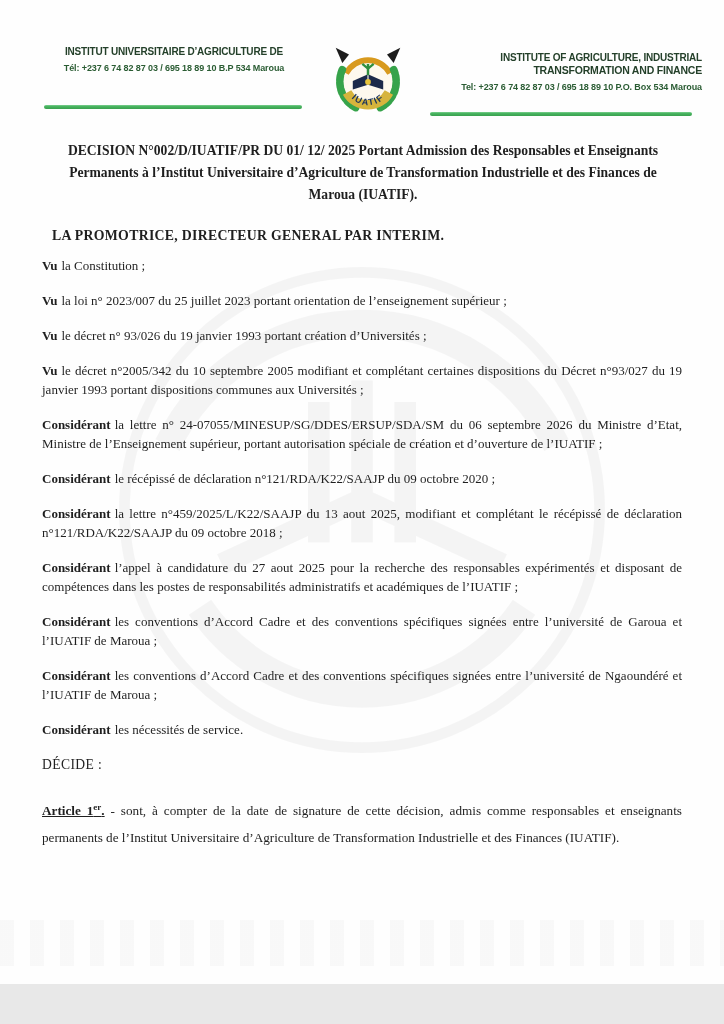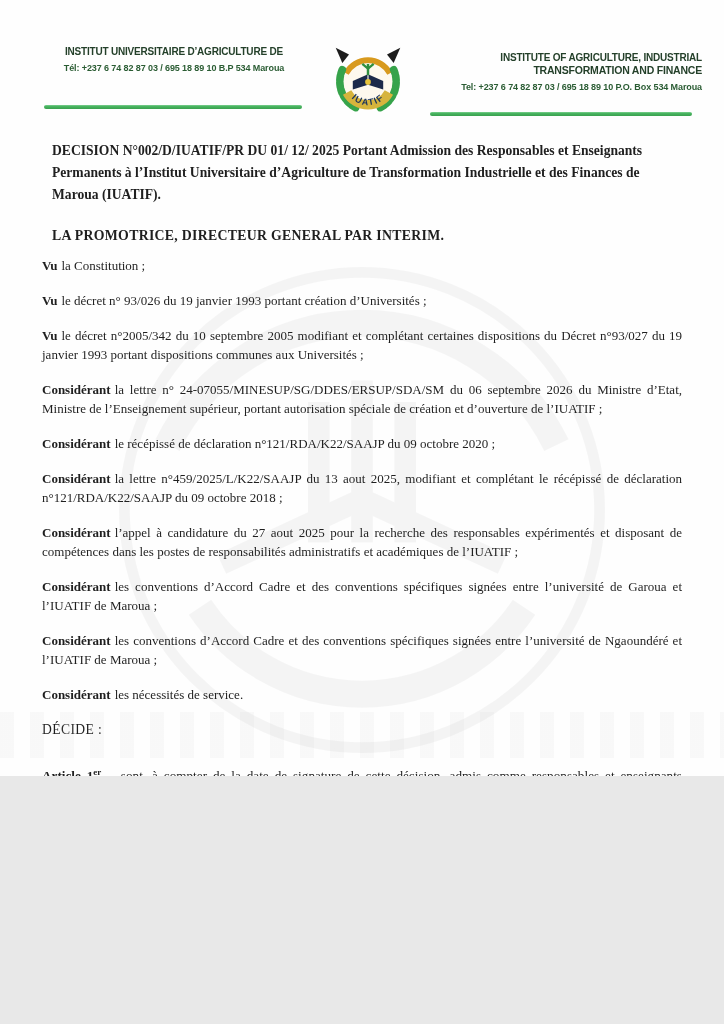--- a/index.html
+++ b/index.html
@@ -1,18 +1,18 @@
 <!DOCTYPE html>
 <html><head>
 <meta charset="utf-8">
 <style>
   html,body{margin:0;padding:0;background:#e8e8e8;}
   .page{
     position:relative;
-    width:724px;height:776px;
+    width:724px;height:984px;
     margin:0 auto;
     background:#fefefe;
     overflow:hidden;
     font-family:"Liberation Serif","DejaVu Serif",serif;
     color:#1f1f1f;
   }
   
   .lh-left{
     position:absolute;left:38px;top:46px;width:272px;
     text-align:center;
@@ -37,21 +37,21 @@
   .rule-right{left:430px;top:112px;width:262px;}
   .logo-wrap{position:absolute;left:330px;top:42px;width:76px;height:78px;}
   
   .watermark{
     position:absolute;left:92px;top:240px;width:540px;height:540px;
     opacity:0.05;pointer-events:none;
   }
   
   .doc-title{
     position:absolute;left:52px;top:140px;width:622px;
-    text-align:left;font-weight:700;font-size:13.6px;line-height:22px;
+    text-align:center;font-weight:700;font-size:13.6px;line-height:22px;
   }
   .doc-subtitle{
     position:absolute;left:52px;top:228px;width:622px;
     text-align:left;font-weight:700;font-size:13.8px;letter-spacing:0.3px;
   }
   .doc-body{
     position:absolute;left:42px;top:256px;width:640px;
     font-size:13px;line-height:19px;text-align:justify;
   }
   .para{margin:0 0 16px 0;}
@@ -130,20 +130,21 @@
     <div class="rule-green rule-right"></div>
   </header>
 
   <div class="doc-title">DECISION N°002/D/IUATIF/PR DU 01/ 12/ 2025 Portant Admission des Responsables et Enseignants Permanents à l’Institut Universitaire d’Agriculture de Transformation Industrielle et des Finances de Maroua (IUATIF).</div>
   <div class="doc-subtitle">LA PROMOTRICE, DIRECTEUR GENERAL PAR INTERIM.</div>
 
   <main class="doc-body">
 
     <p class="para"><span class="lead">Vu</span><span>la Constitution ;</span></p>
 
+    <p class="para"><span class="lead">Vu</span><span>la loi n° 2023/007 du 25 juillet 2023 portant orientation de l’enseignement supérieur ;</span></p>
 
     <p class="para"><span class="lead">Vu</span><span>le décret n° 93/026 du 19 janvier 1993 portant création d’Universités ;</span></p>
 
     <p class="para"><span class="lead">Vu</span><span>le décret n°2005/342 du 10 septembre 2005 modifiant et complétant certaines dispositions du Décret n°93/027 du 19 janvier 1993 portant dispositions communes aux Universités ;</span></p>
 
     <p class="para"><span class="lead">Considérant</span><span>la lettre n° 24-07055/MINESUP/SG/DDES/ERSUP/SDA/SM du 06 septembre 2026 du Ministre d’Etat, Ministre de l’Enseignement supérieur, portant autorisation spéciale de création et d’ouverture de l’IUATIF ;</span></p>
 
     <p class="para"><span class="lead">Considérant</span><span>le récépissé de déclaration n°121/RDA/K22/SAAJP du 09 octobre 2020 ;</span></p>
 
     <p class="para"><span class="lead">Considérant</span><span>la lettre n°459/2025/L/K22/SAAJP du 13 aout 2025, modifiant et complétant le récépissé de déclaration n°121/RDA/K22/SAAJP du 09 octobre 2018 ;</span></p>

